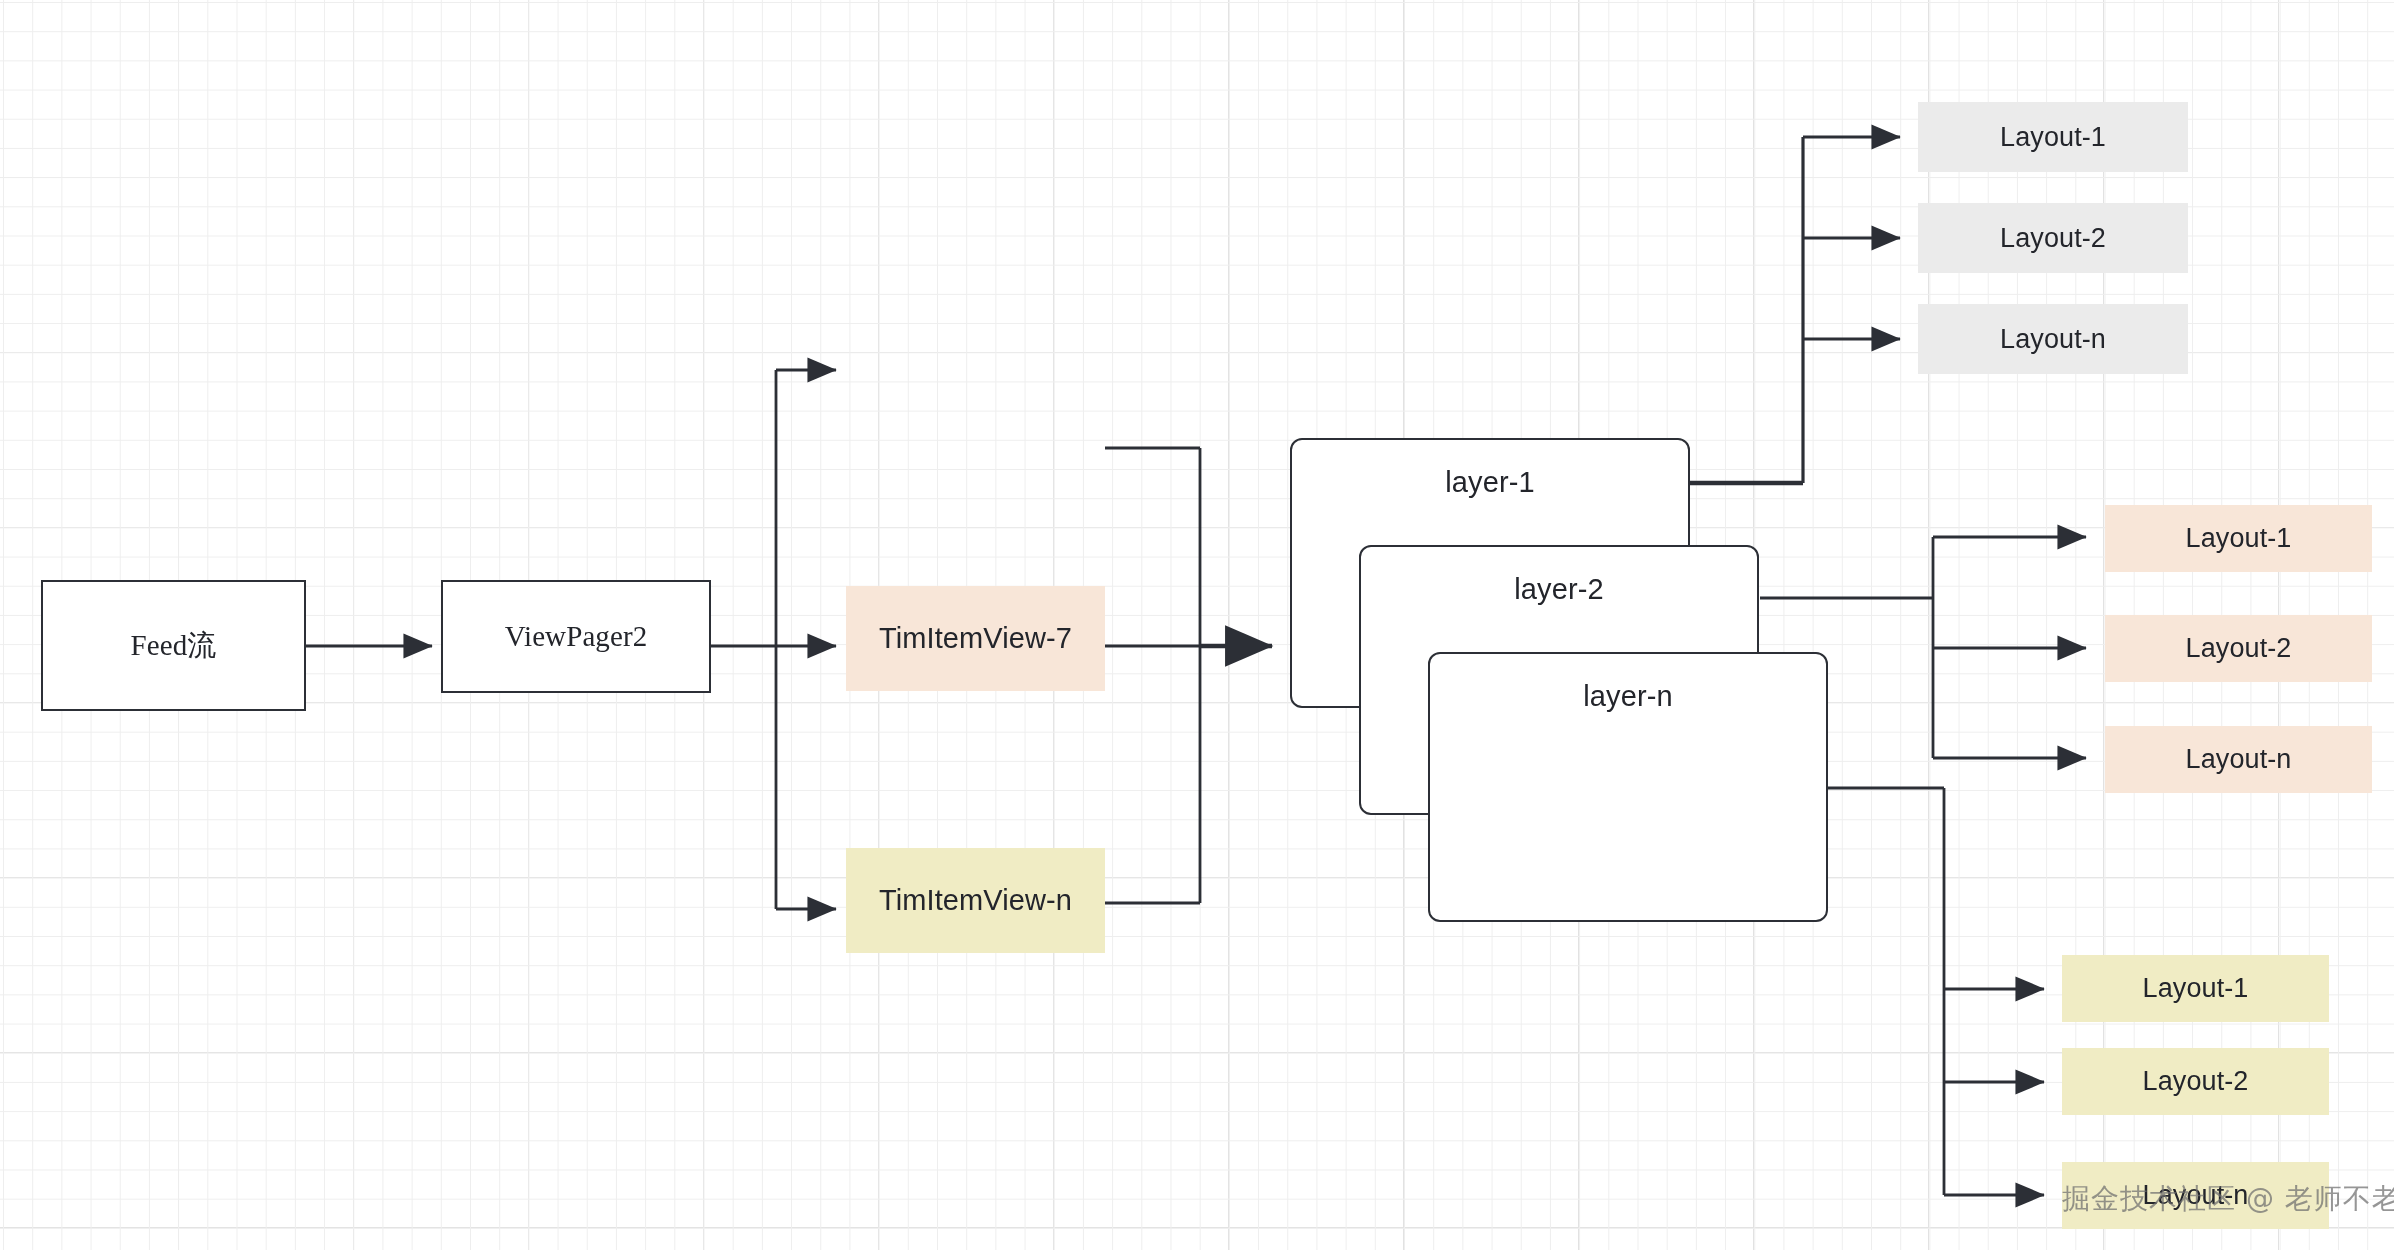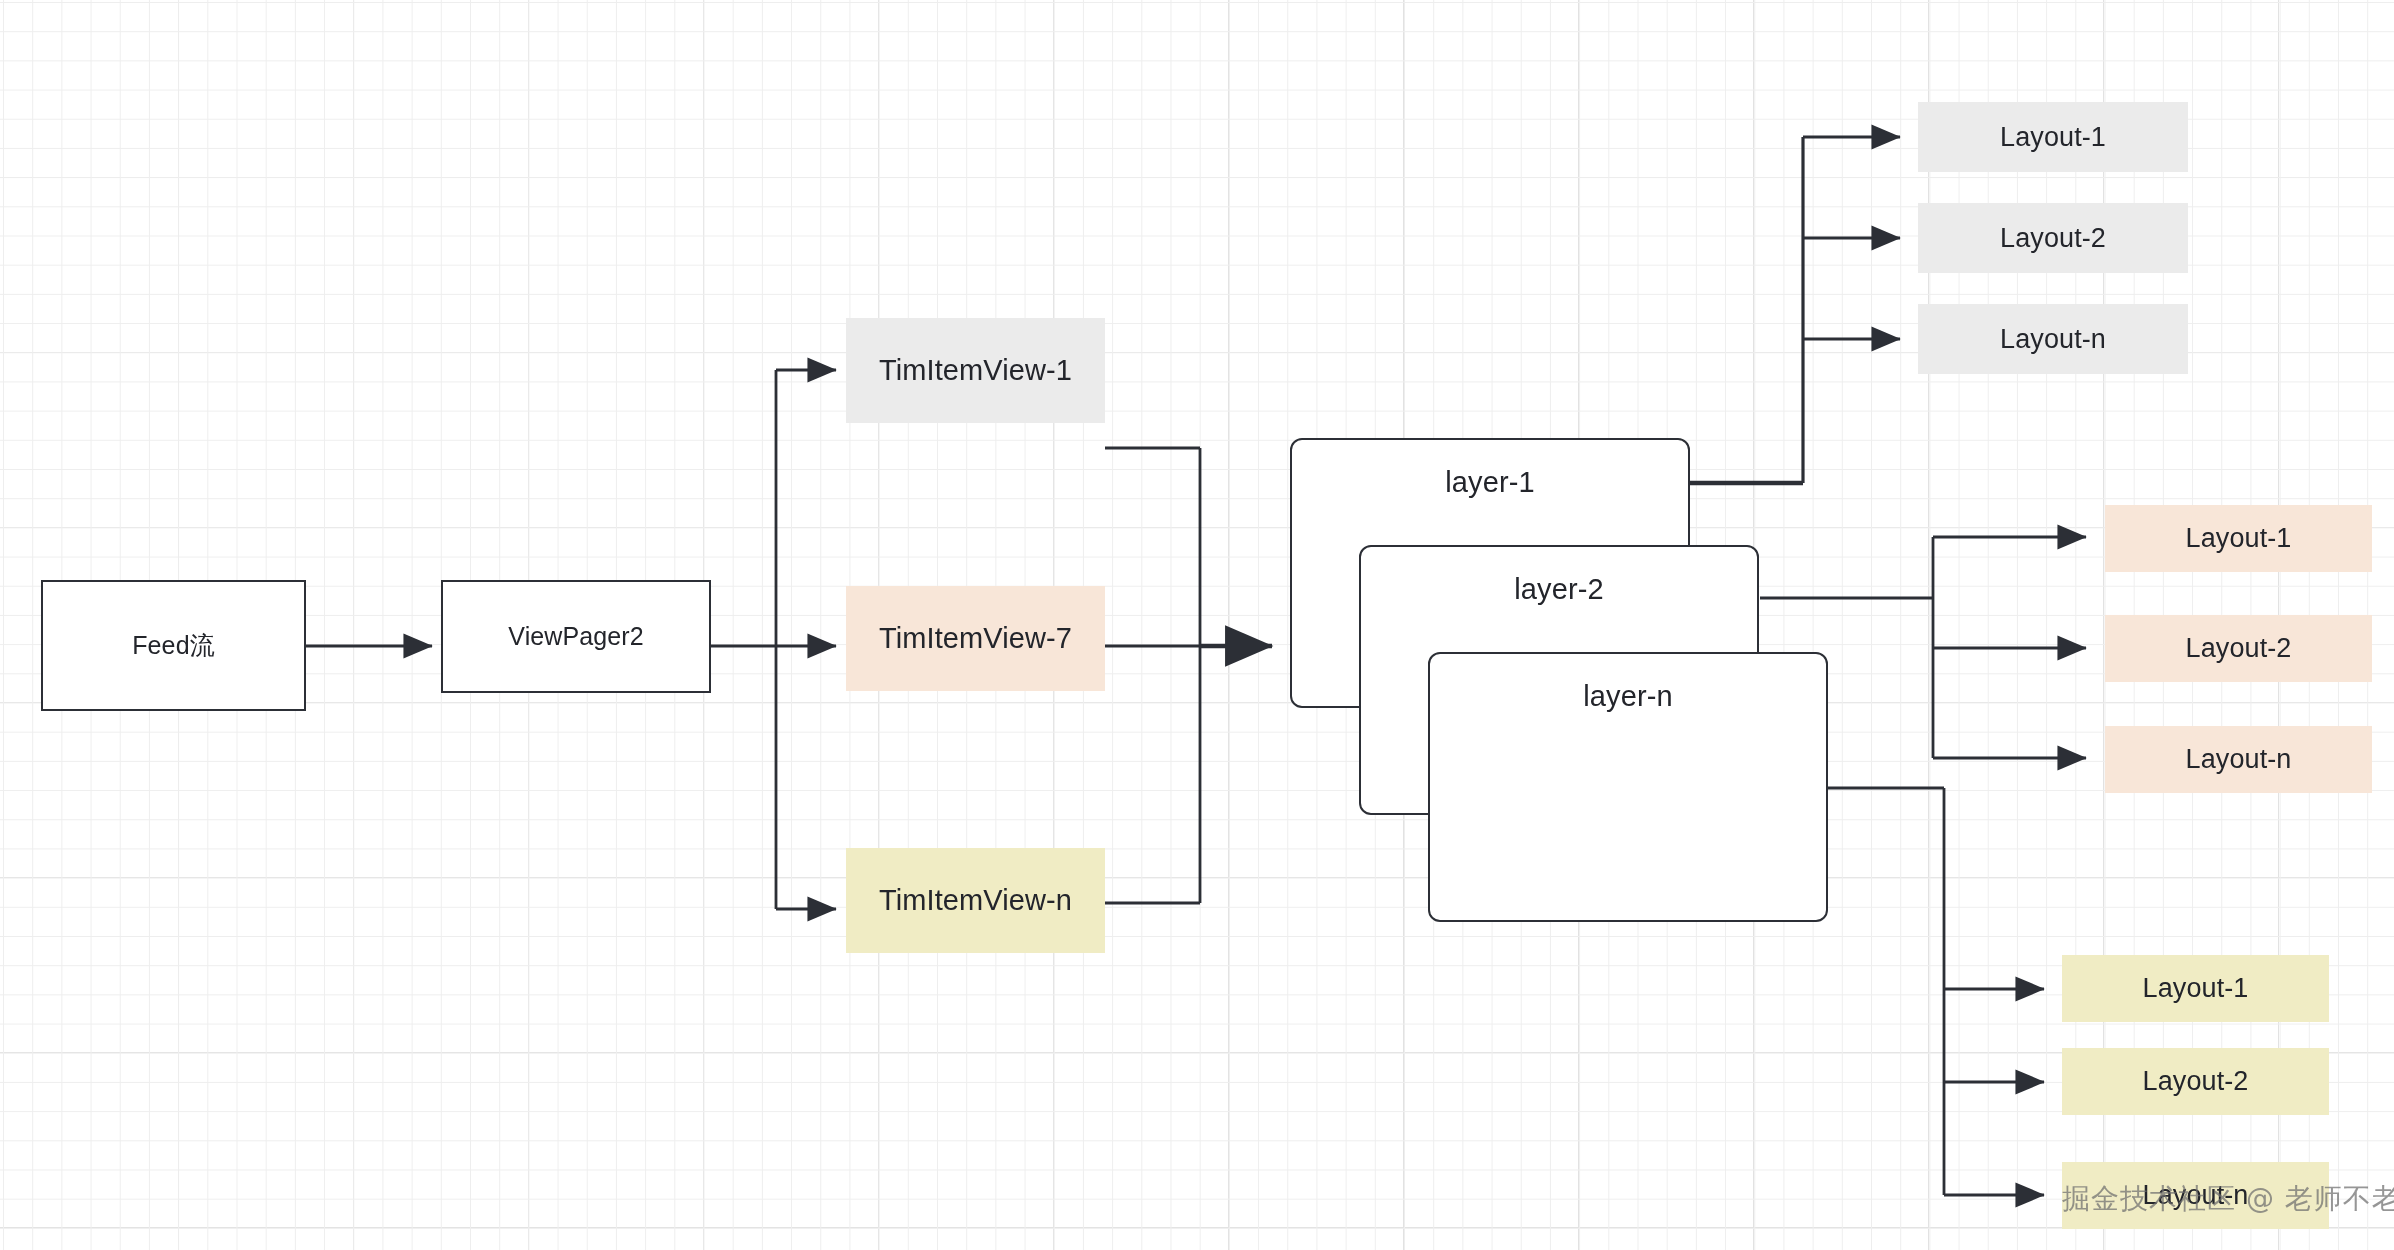--- a/index.html
+++ b/index.html
@@ -38,21 +38,22 @@
     box-sizing: border-box;
     display: flex;
     align-items: center;
     justify-content: center;
     color: #23252b;
     letter-spacing: 0.1px;
   }
   .plain-box {
     background: #ffffff;
     border: 2.4px solid #2c2f36;
-    font-size: 25px;
+    font-size: 29px;
+    font-family: Liberation Serif, serif;
   }
   .item-box {
     font-size: 29px;
     border: none;
   }
   .layer-card {
     background: #ffffff;
     border: 2.6px solid #2c2f36;
     border-radius: 12px;
     font-size: 29px;
@@ -127,23 +128,20 @@
   </svg>
 
   <div class="node plain-box" style="left:41px; top:580px; width:265px; height:131px;">
     <span>Feed流</span>
   </div>
 
   <div class="node plain-box" style="left:441px; top:580px; width:270px; height:113px;">
     <span>ViewPager2</span>
   </div>
 
-  <div class="node item-box c-gray" style="left:846px; top:318px; width:259px; height:105px;">
-    <span>TimItemView-1</span>
-  </div>
   <div class="node item-box c-peach" style="left:846px; top:586px; width:259px; height:105px;">
     <span>TimItemView-7</span>
   </div>
   <div class="node item-box c-yellow" style="left:846px; top:848px; width:259px; height:105px;">
     <span>TimItemView-n</span>
   </div>
 
   <div class="node layer-card" style="left:1290px; top:438px; width:400px; height:270px; z-index:3;">
     <span>layer-1</span>
   </div>

